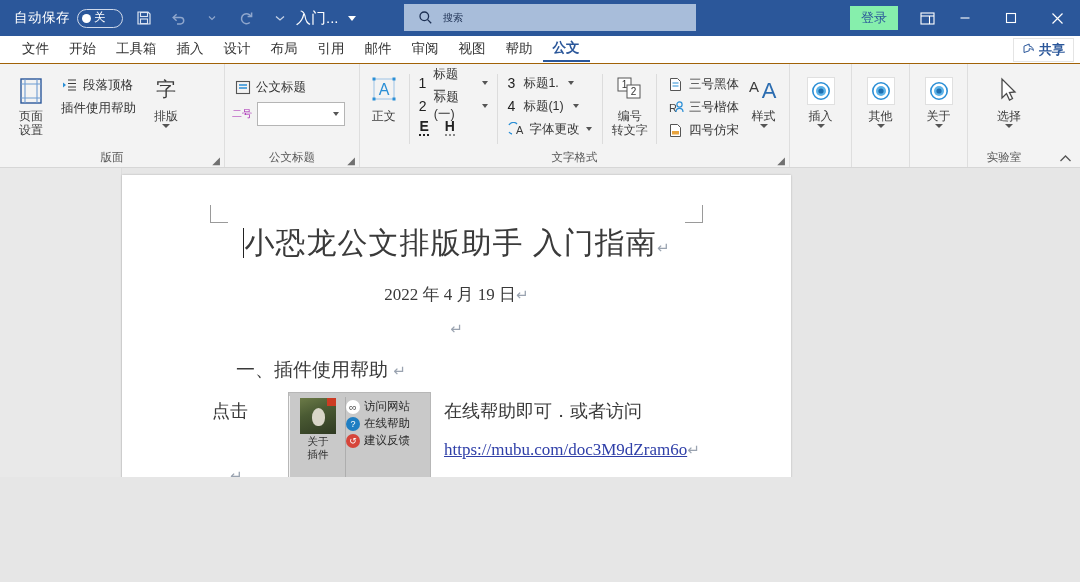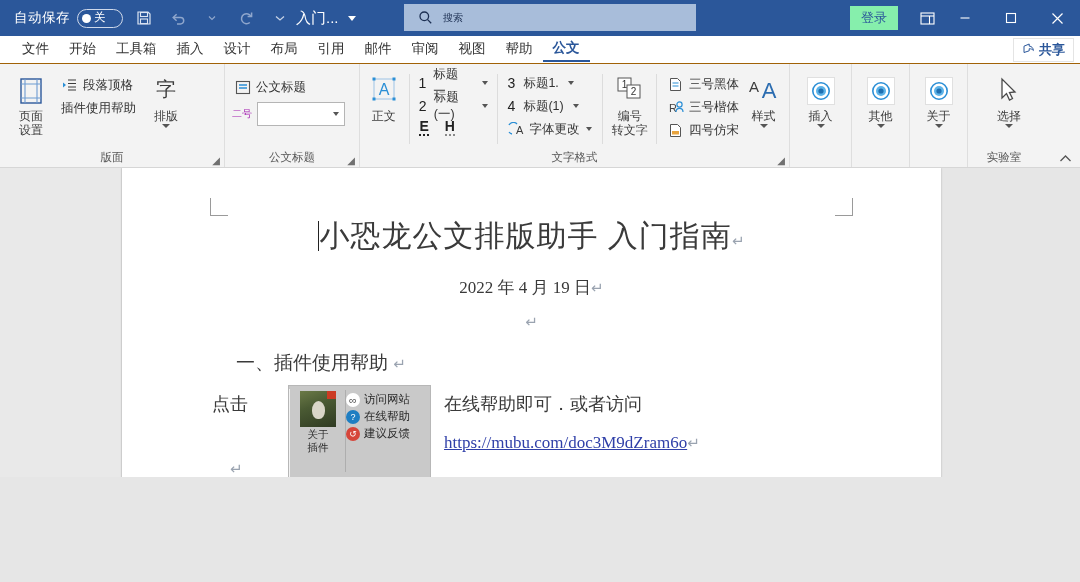--- a/index.html
+++ b/index.html
@@ -197,22 +197,22 @@
 
   
   .docarea {
     position: relative;
     height: 309px;
     background: #e6e6e6;
     overflow: hidden;
   }
   .page {
     position: absolute;
-    left: 122px; top: 0;
-    width: 819px; height: 340px;
+    left: 122px; top: 7px;
+    width: 669px; height: 340px;
     background: #ffffff;
     box-shadow: 0 0 2px rgba(0,0,0,.22);
   }
   
   .corner { position: absolute; width: 18px; height: 18px; }
   .corner.tl { left: 88px; top: 30px; border-left: 1px solid #9a9a9a; border-bottom: 1px solid #9a9a9a; }
   .corner.tr { right: 88px; top: 30px; border-right: 1px solid #9a9a9a; border-bottom: 1px solid #9a9a9a; }
 
   .doc-title {
     position: absolute; left: 0; right: 0; top: 48px;

